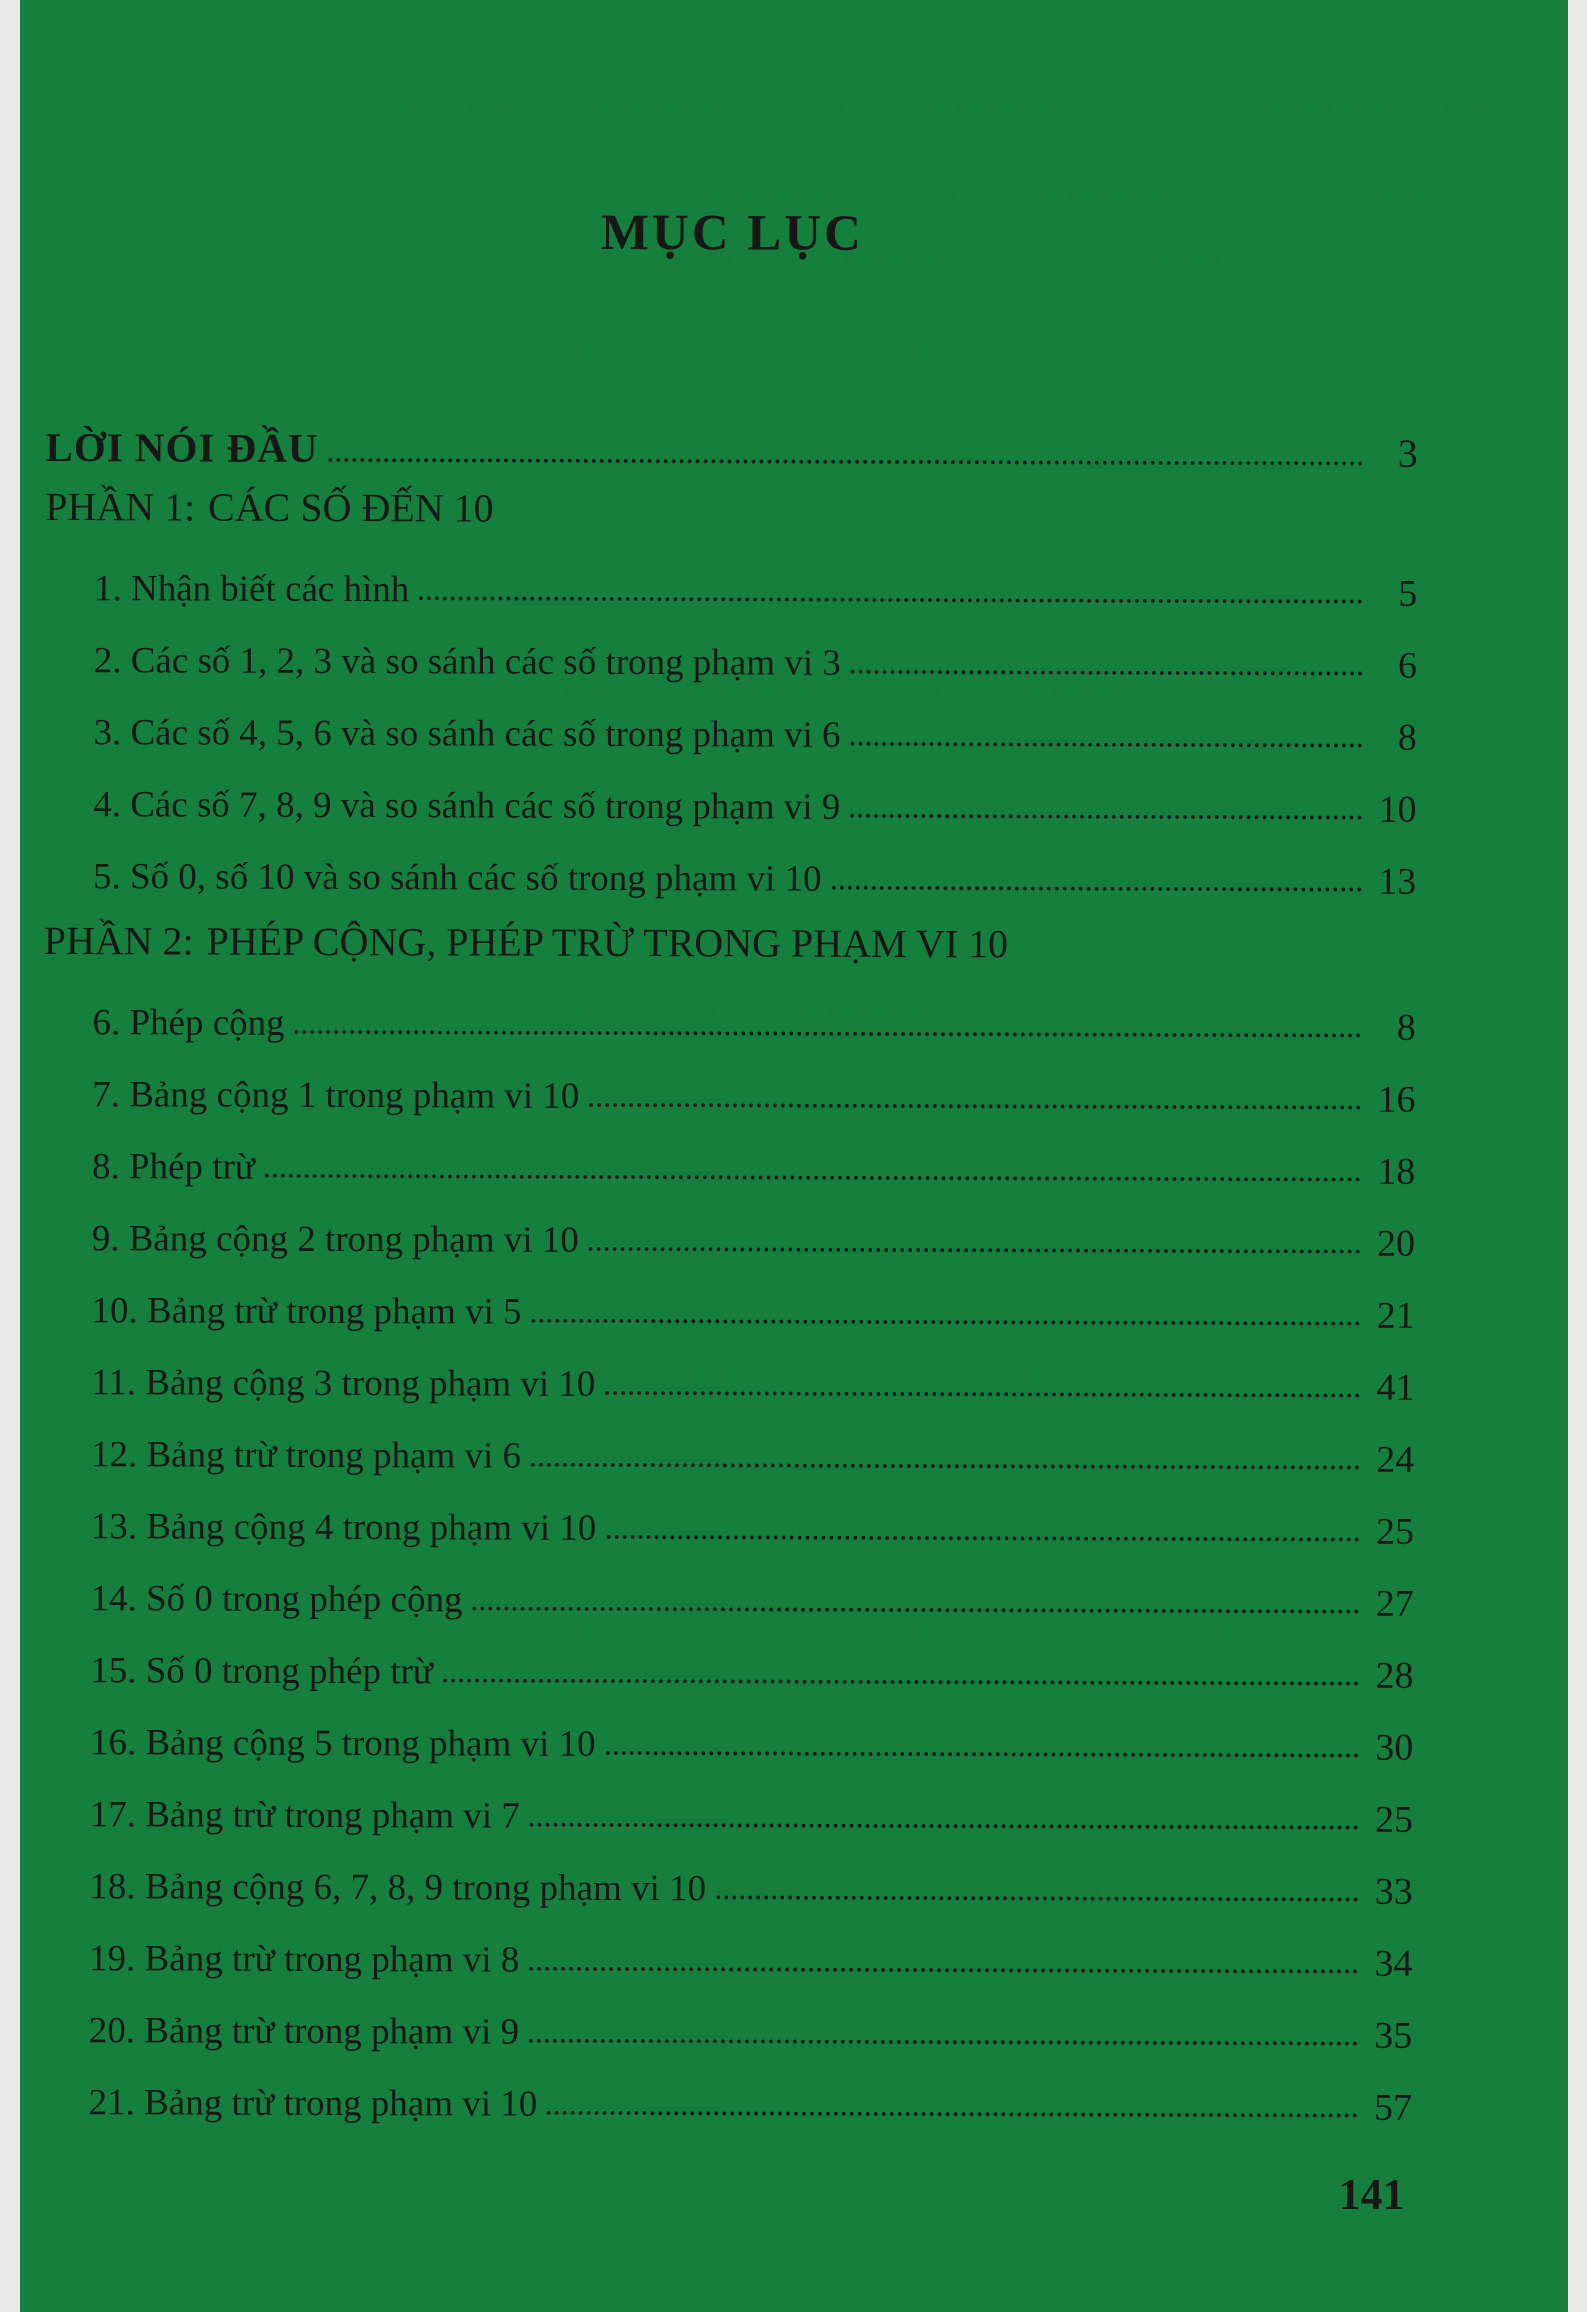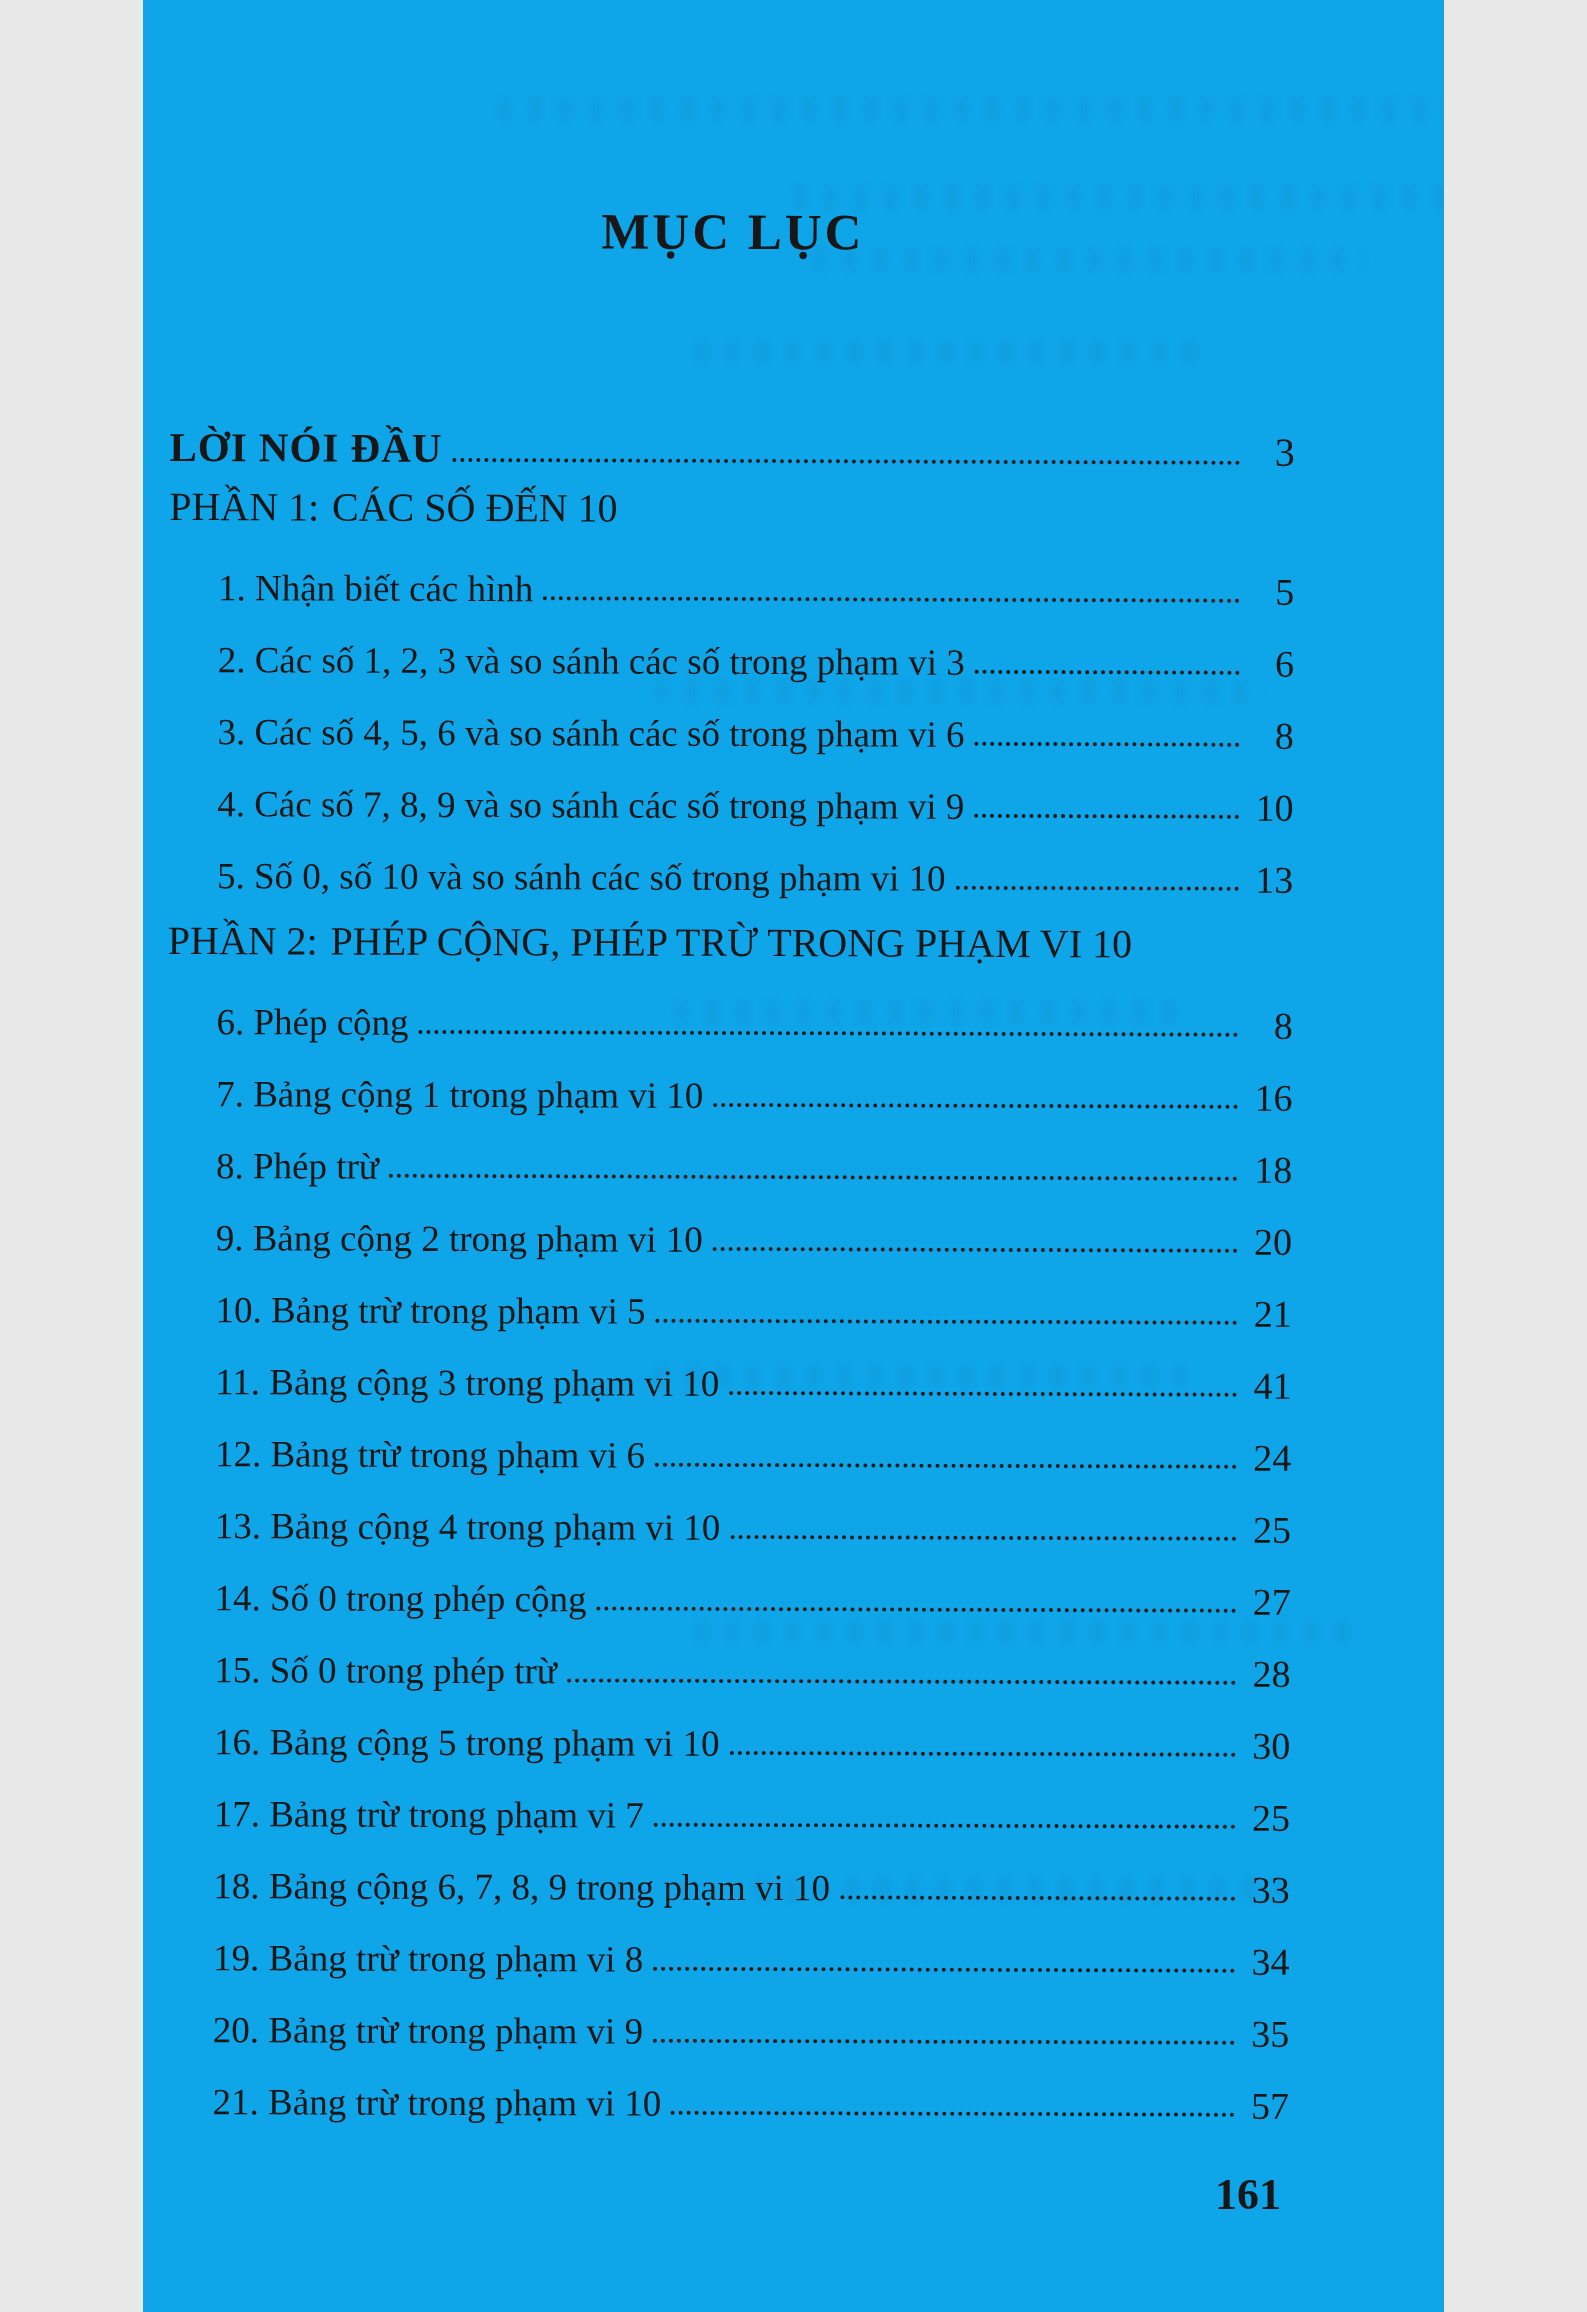--- a/index.html
+++ b/index.html
@@ -1,21 +1,21 @@
 <!DOCTYPE html>
 <html><head>
 <meta charset="utf-8">
 <style>
   html, body { margin: 0; padding: 0; background: #e8e8e8; }
   .page {
     position: relative;
-    width: 1301px;
+    width: 1548px;
     height: 2313px;
     margin: 0 auto;
-    background: #0ea5e9;
+    background: #15803d;
     overflow: hidden;
     font-family: "Liberation Serif", "DejaVu Serif", serif;
     color: #171717;
   }
   .content {
     position: absolute;
     left: 27.6px;
     right: 148px;
     top: 0;
     transform: rotate(0.2deg);
@@ -218,15 +218,15 @@
           <span class="pg">35</span>
         </div>
         <div class="row item">
           <span class="lbl">21. Bảng trừ trong phạm vi 10</span>
           <span class="dots"></span>
           <span class="pg">57</span>
         </div>
       </div>
   </div>
 
-  <div class="folio">161</div>
+  <div class="folio">141</div>
 </div>
 
 
 </body></html>

